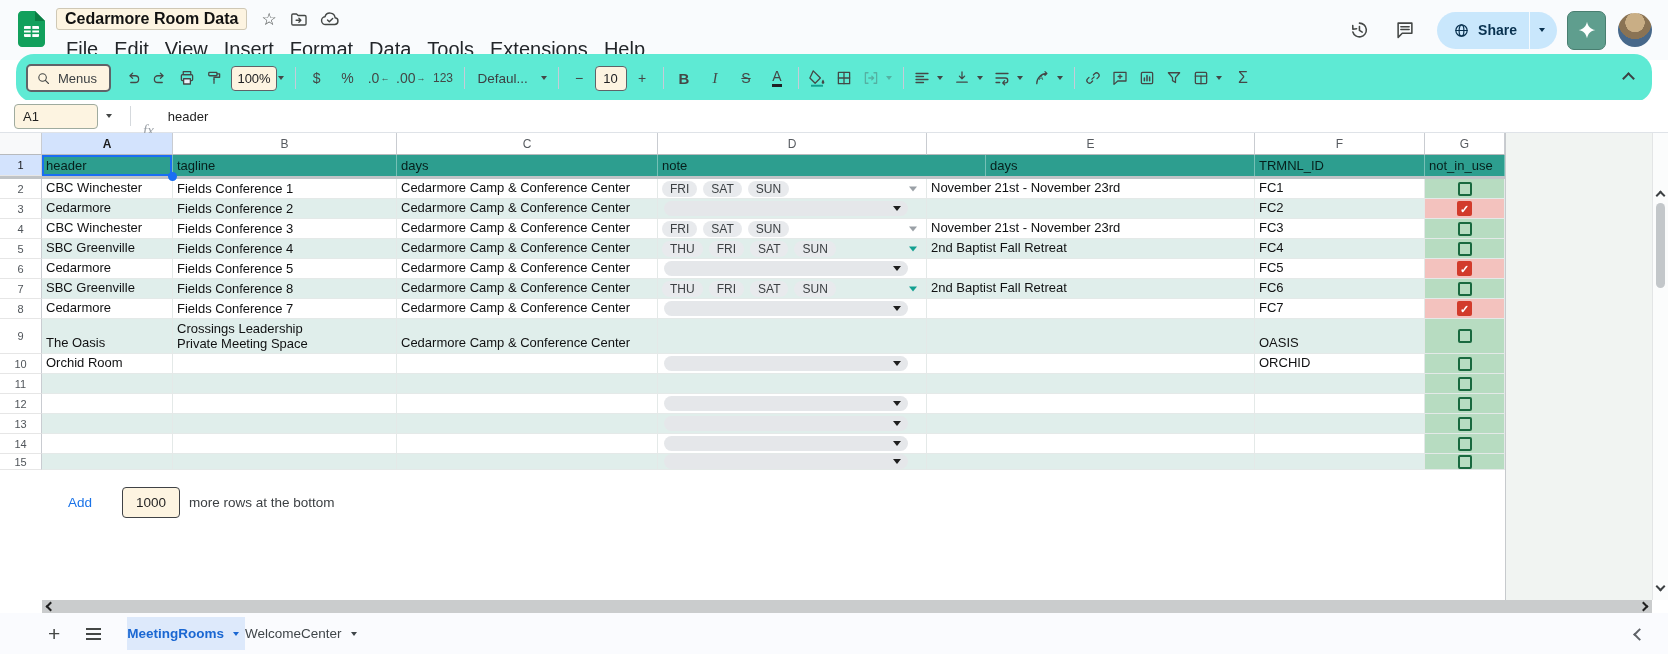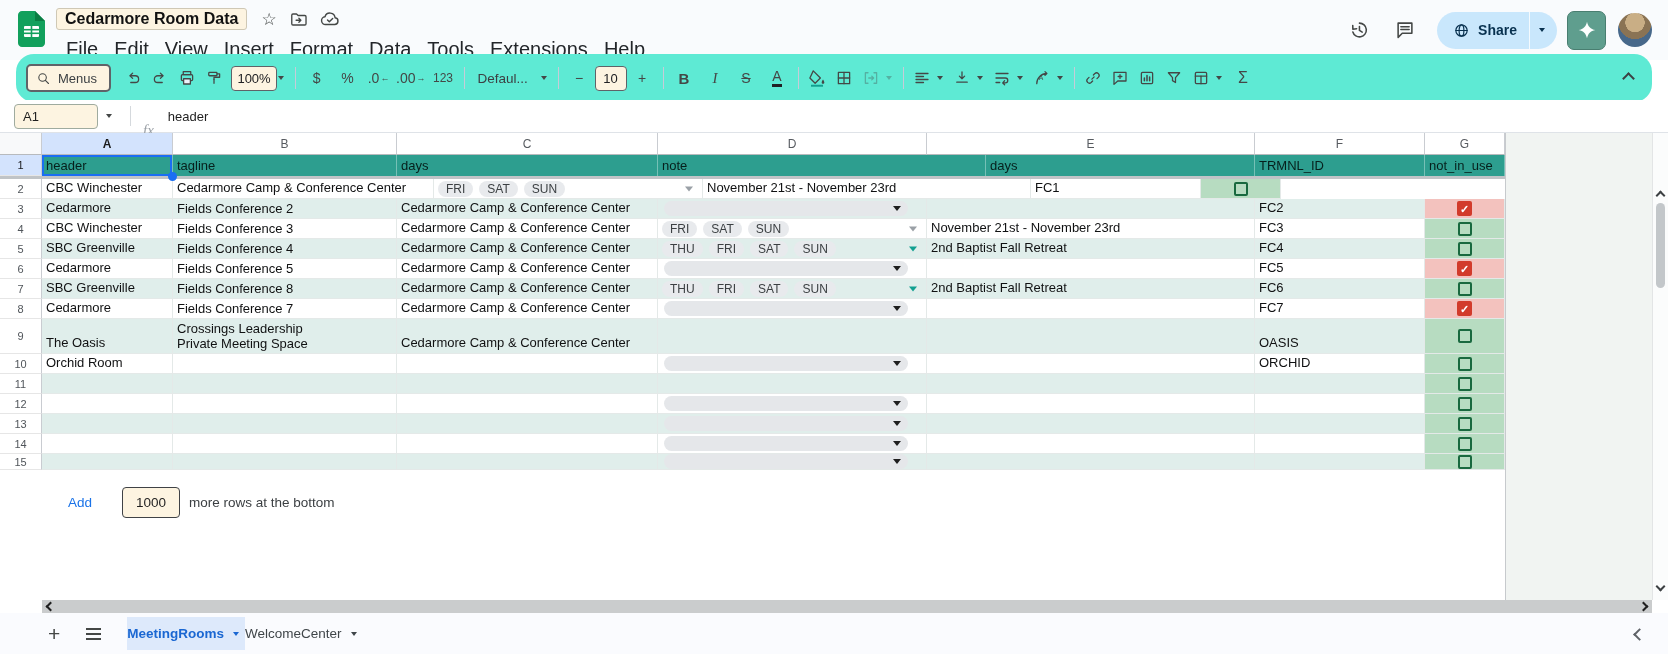--- a/index.html
+++ b/index.html
@@ -392,20 +392,21 @@
           <div class="cell h1" style="width: 261px;">days</div>
           <div class="cell h1" style="width: 328px;">note</div>
           <div class="cell h1" style="width: 269px;">days</div>
           <div class="cell h1" style="width: 170px;">TRMNL_ID</div>
           <div class="cell h1" style="width: 80px;">not_in_use</div>
         </div>
         <div class="frozen-sep"></div>
         <div class="row" style="height: 20px;">
           <div class="rh">2</div>
           <div class="cell" style="width: 131px;">CBC Winchester</div>
+          <div class="cell ml" style="width: 224px;">Fields Conference 1</div>
           <div class="cell" style="width: 261px;">Cedarmore Camp &amp; Conference Center</div>
           <div class="cell days" style="width: 269px;">
             <div class="chip">FRI</div>
             <div class="chip">SAT</div>
             <div class="chip">SUN</div>
             <div class="dd-caret grey"></div>
           </div>
           <div class="cell" style="width: 328px;">November 21st - November 23rd</div>
           <div class="cell" style="width: 170px;">FC1</div>
           <div class="cell cbcell gc-green" style="width: 80px;">

